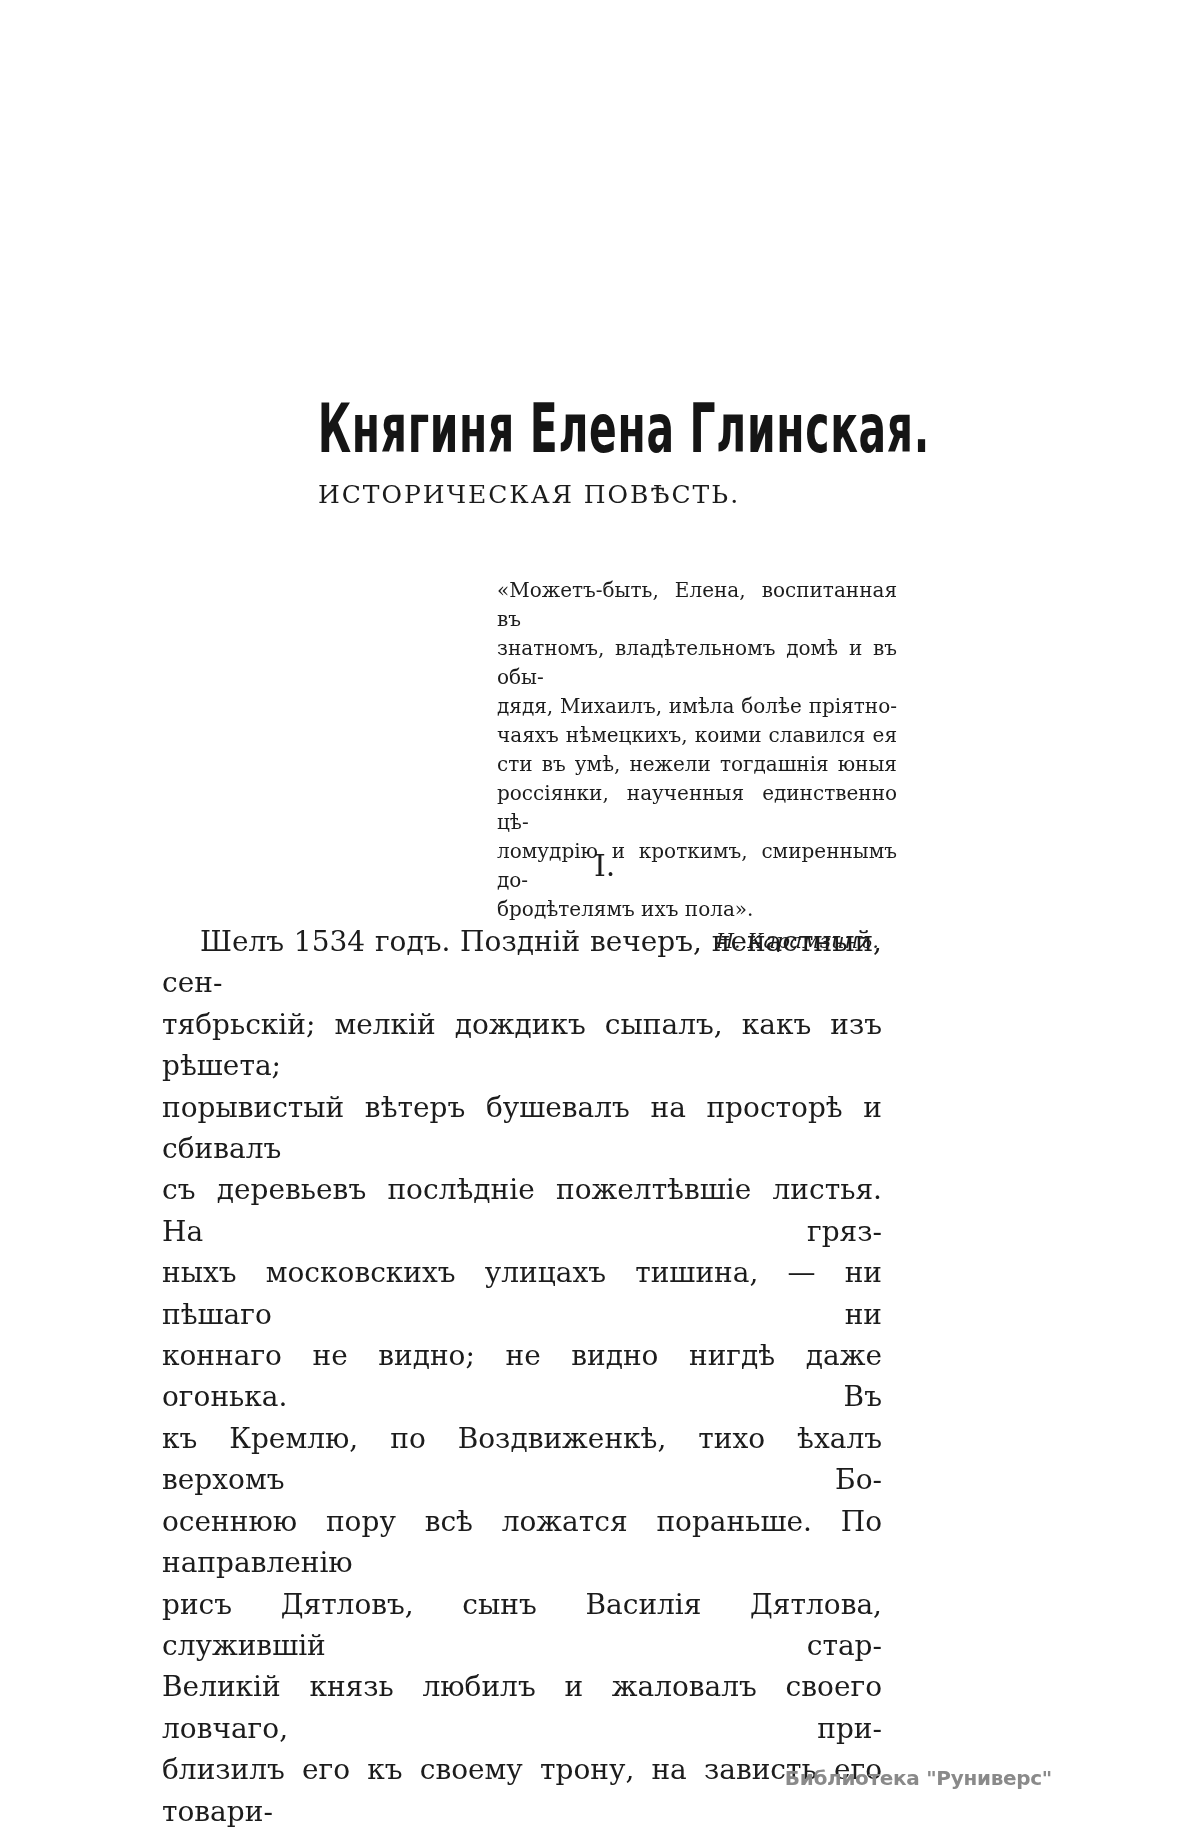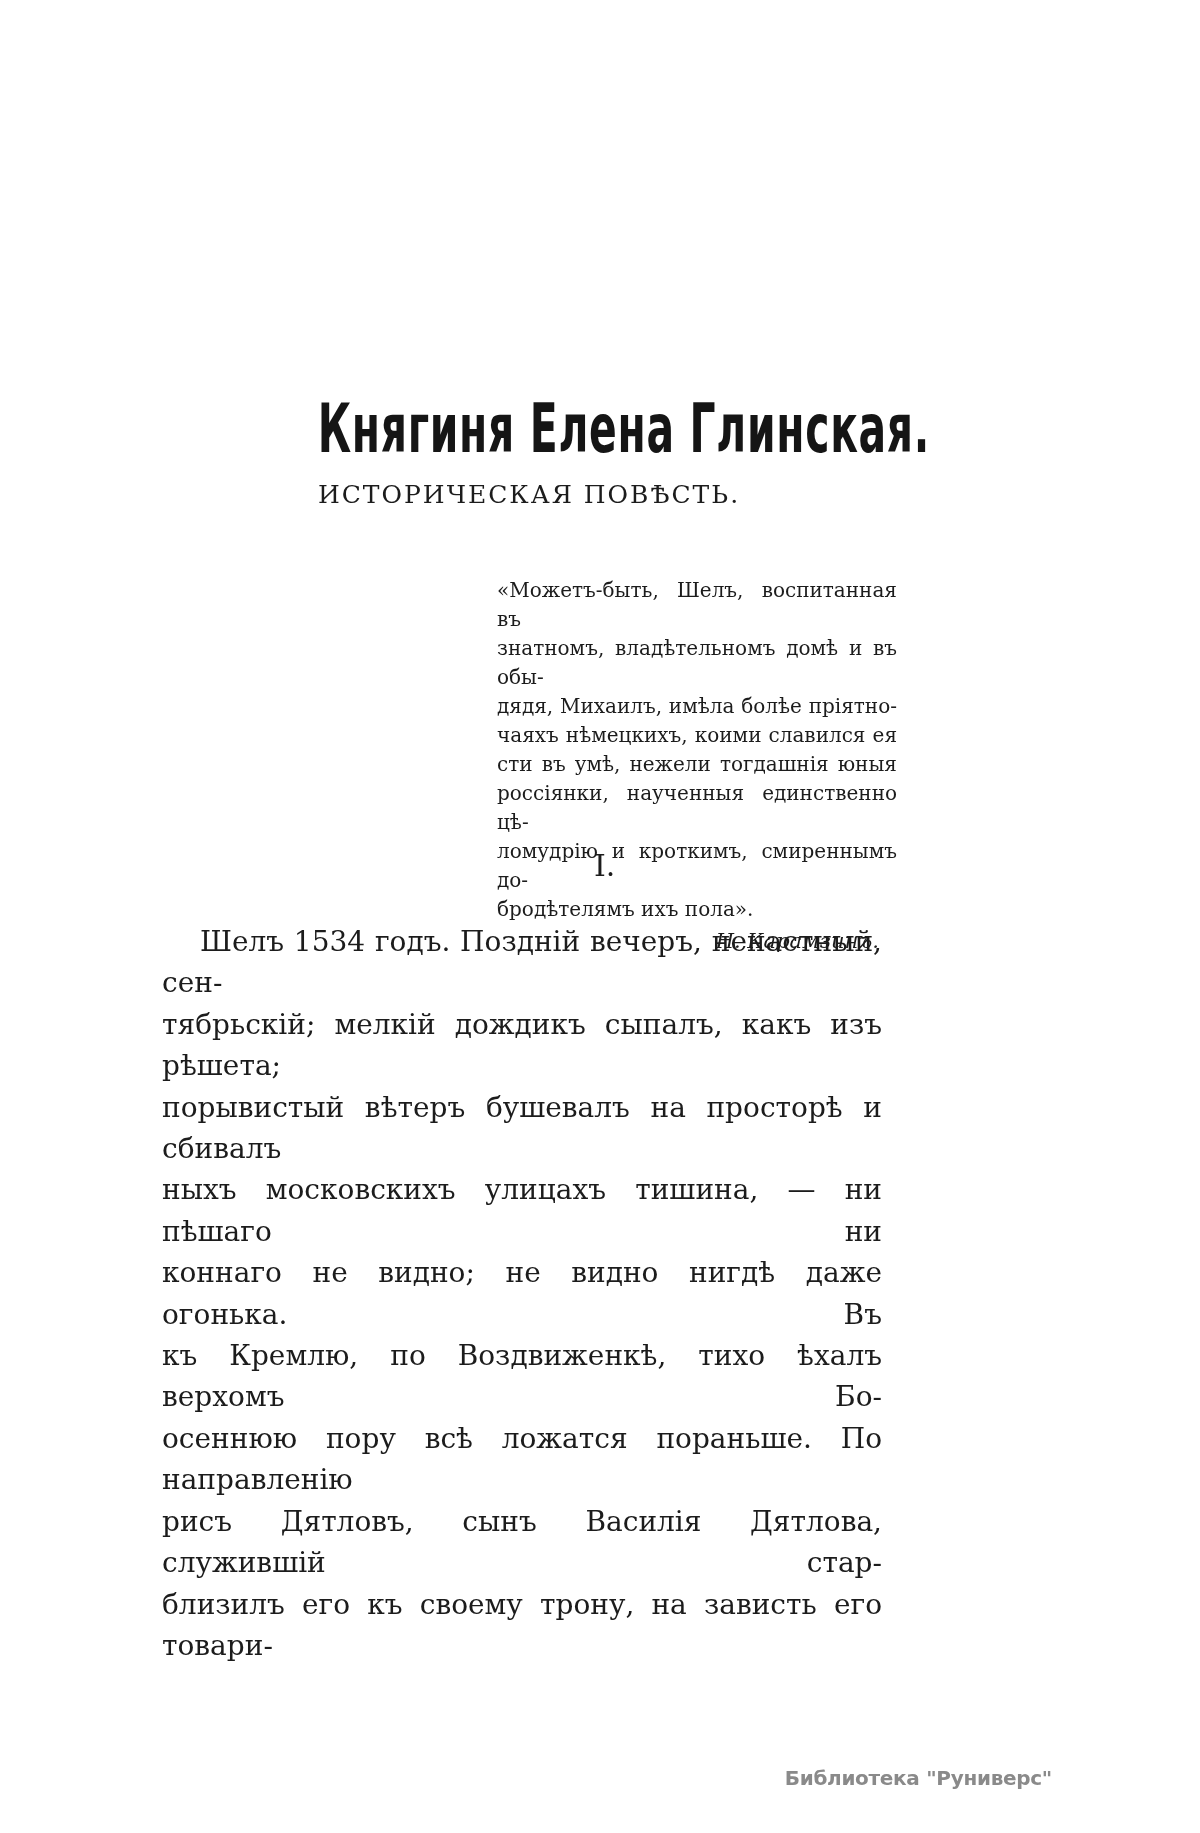--- a/index.html
+++ b/index.html
@@ -116,41 +116,43 @@
 <div class="page">
 
   <div class="title-wrap">
     <span class="title-text">Княгиня Елена Глинская.</span>
   </div>
 
   <div class="subtitle">ИСТОРИЧЕСКАЯ ПОВѢСТЬ.</div>
 
   <div class="epigraph">
     <div id="epigraph-lines">
-        <div class="epi-line">«Можетъ-быть, Шелъ, воспитанная въ</div>
+        <div class="epi-line">«Можетъ-быть, Елена, воспитанная въ</div>
         <div class="epi-line">знатномъ, владѣтельномъ домѣ и въ обы-</div>
         <div class="epi-line">дядя, Михаилъ, имѣла болѣе пріятно-</div>
         <div class="epi-line">чаяхъ нѣмецкихъ, коими славился ея</div>
         <div class="epi-line">сти въ умѣ, нежели тогдашнія юныя</div>
         <div class="epi-line">россіянки, наученныя единственно цѣ-</div>
         <div class="epi-line">ломудрію и кроткимъ, смиреннымъ до-</div>
         <div class="epi-line last">бродѣтелямъ ихъ пола».</div>
       </div>
     <div class="attribution">Н. Карамзинъ.</div>
   </div>
 
   <div class="chapter-numeral">I.</div>
 
   <div class="body-text" id="body-text">
       <div class="body-line first">Шелъ 1534 годъ. Поздній вечеръ, ненастный, сен-</div>
       <div class="body-line">тябрьскій; мелкій дождикъ сыпалъ, какъ изъ рѣшета;</div>
       <div class="body-line">порывистый вѣтеръ бушевалъ на просторѣ и сбивалъ</div>
+      <div class="body-line">съ деревьевъ послѣдніе пожелтѣвшіе листья. На гряз-</div>
       <div class="body-line">ныхъ московскихъ улицахъ тишина, — ни пѣшаго ни</div>
       <div class="body-line">коннаго не видно; не видно нигдѣ даже огонька. Въ</div>
       <div class="body-line">къ Кремлю, по Воздвиженкѣ, тихо ѣхалъ верхомъ Бо-</div>
       <div class="body-line">осеннюю пору всѣ ложатся пораньше. По направленію</div>
       <div class="body-line">рисъ Дятловъ, сынъ Василія Дятлова, служившій стар-</div>
+      <div class="body-line">Великій князь любилъ и жаловалъ своего ловчаго, при-</div>
       <div class="body-line">близилъ его къ своему трону, на зависть его товари-</div>
     </div>
 
   <div class="watermark">Библиотека "Руниверс"</div>
 
 </div>
 
 </body></html>

